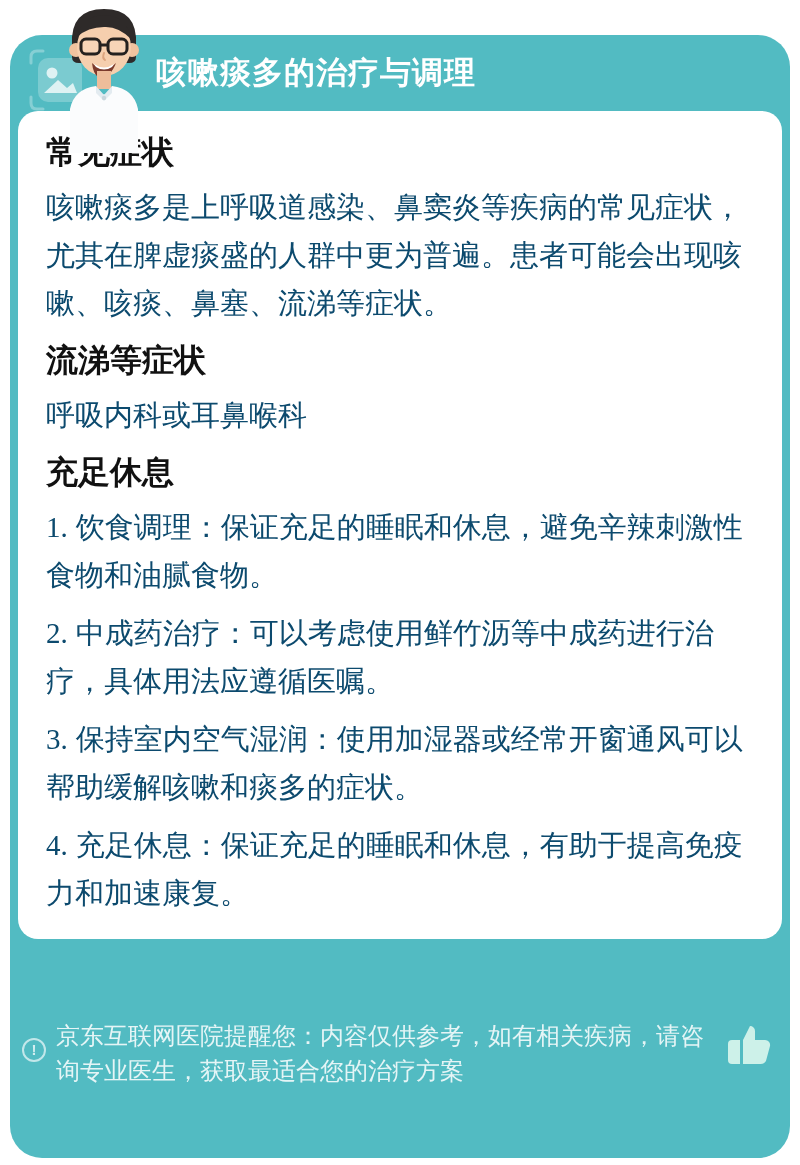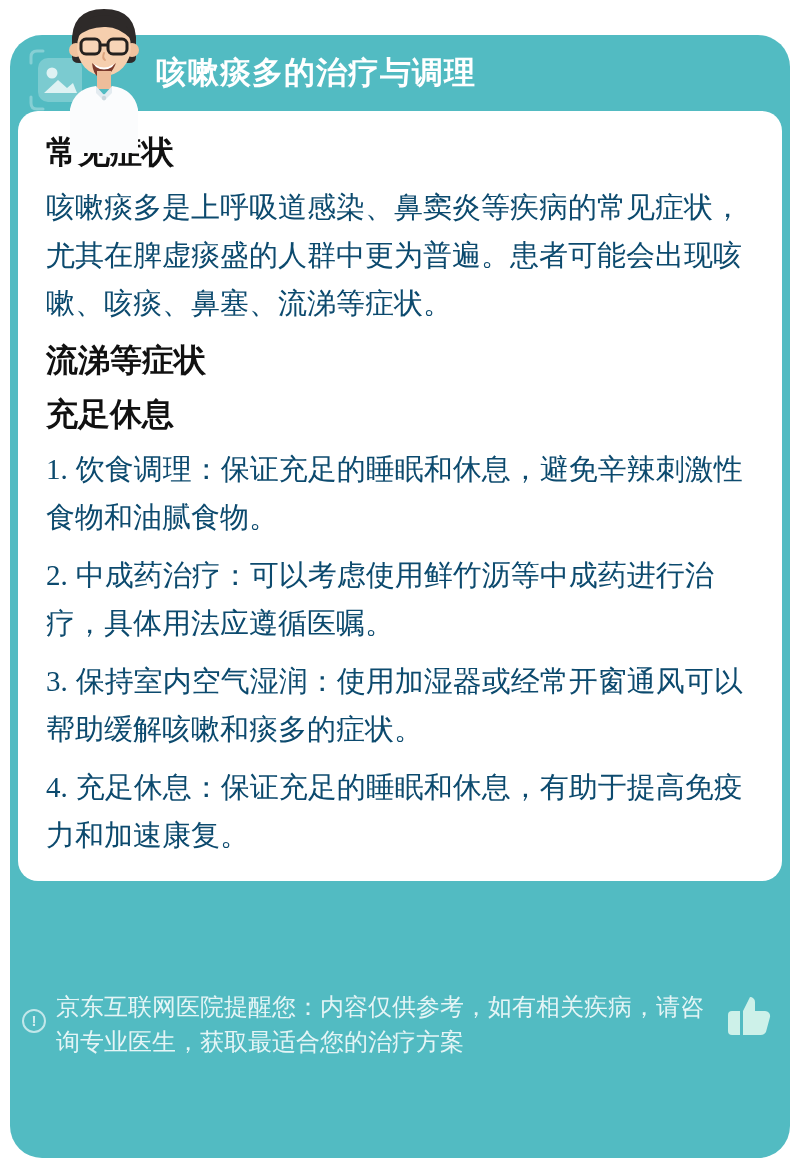--- a/index.html
+++ b/index.html
@@ -114,20 +114,21 @@
 
     <div class="title">咳嗽痰多的治疗与调理</div>
   </div>
 
   <main class="card">
 
     <h2>常见症状</h2>
     <p>咳嗽痰多是上呼吸道感染、鼻窦炎等疾病的常见症状，尤其在脾虚痰盛的人群中更为普遍。患者可能会出现咳嗽、咳痰、鼻塞、流涕等症状。</p>
 
     <h2>流涕等症状</h2>
+    <p>呼吸内科或耳鼻喉科</p>
 
     <h2>充足休息</h2>
 
     <p class="item"><span class="num">1.</span><span>饮食调理：保证充足的睡眠和休息，避免辛辣刺激性食物和油腻食物。</span></p>
 
     <p class="item"><span class="num">2.</span><span>中成药治疗：可以考虑使用鲜竹沥等中成药进行治疗，具体用法应遵循医嘱。</span></p>
 
     <p class="item"><span class="num">3.</span><span>保持室内空气湿润：使用加湿器或经常开窗通风可以帮助缓解咳嗽和痰多的症状。</span></p>
 
     <p class="item"><span class="num">4.</span><span>充足休息：保证充足的睡眠和休息，有助于提高免疫力和加速康复。</span></p>

